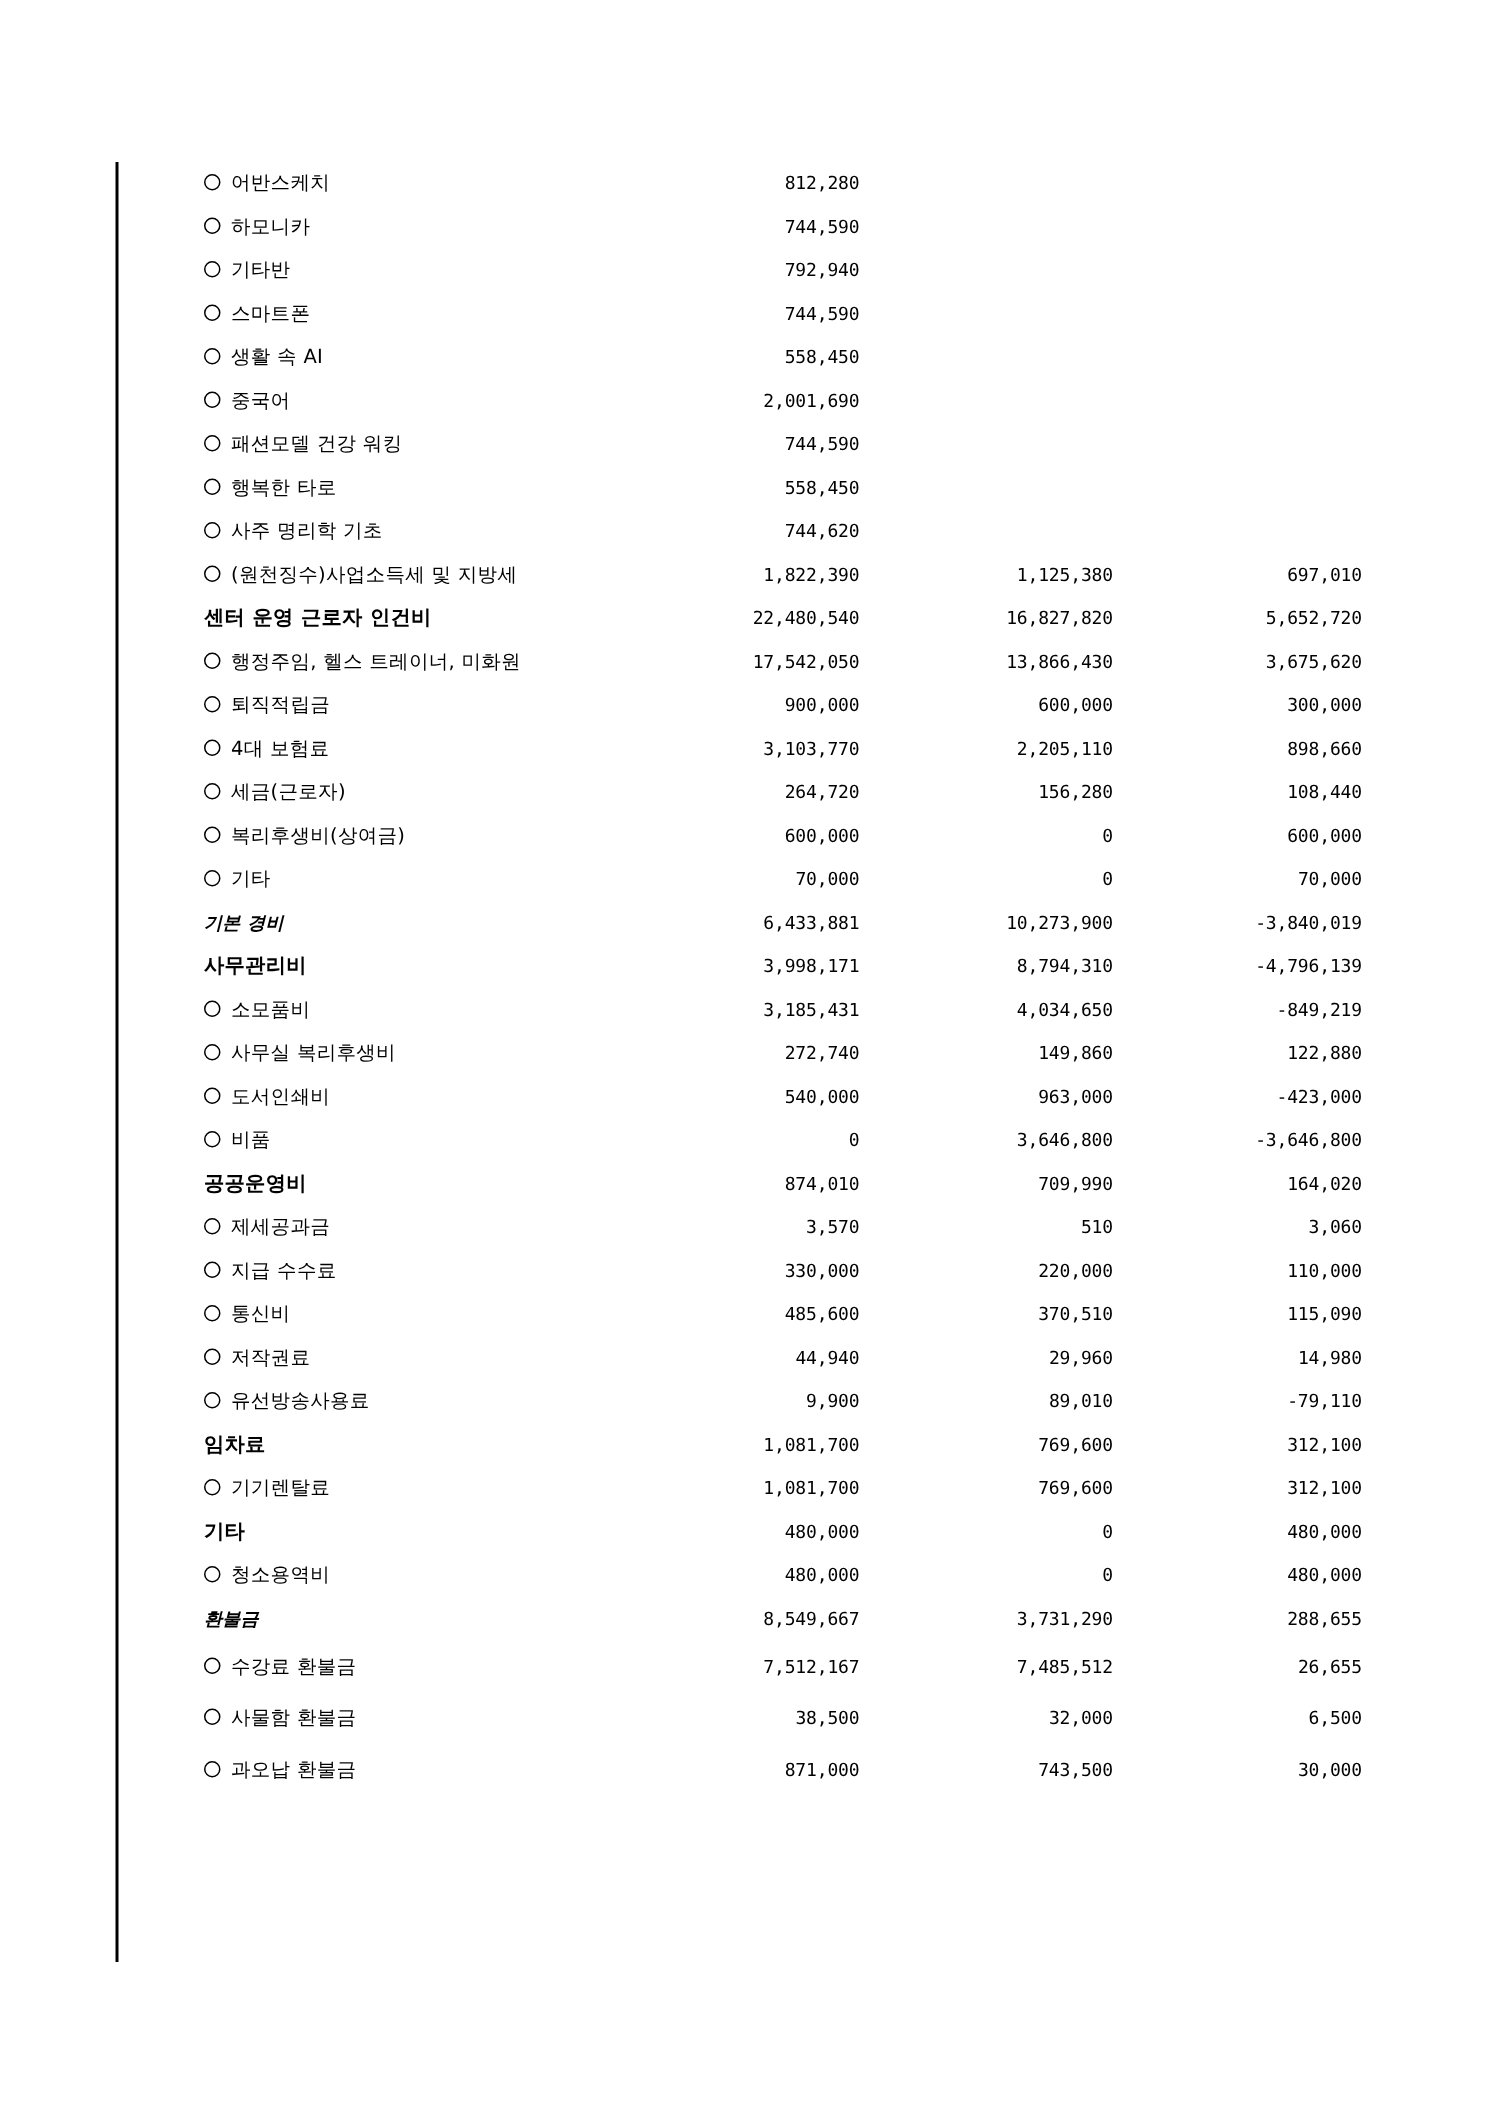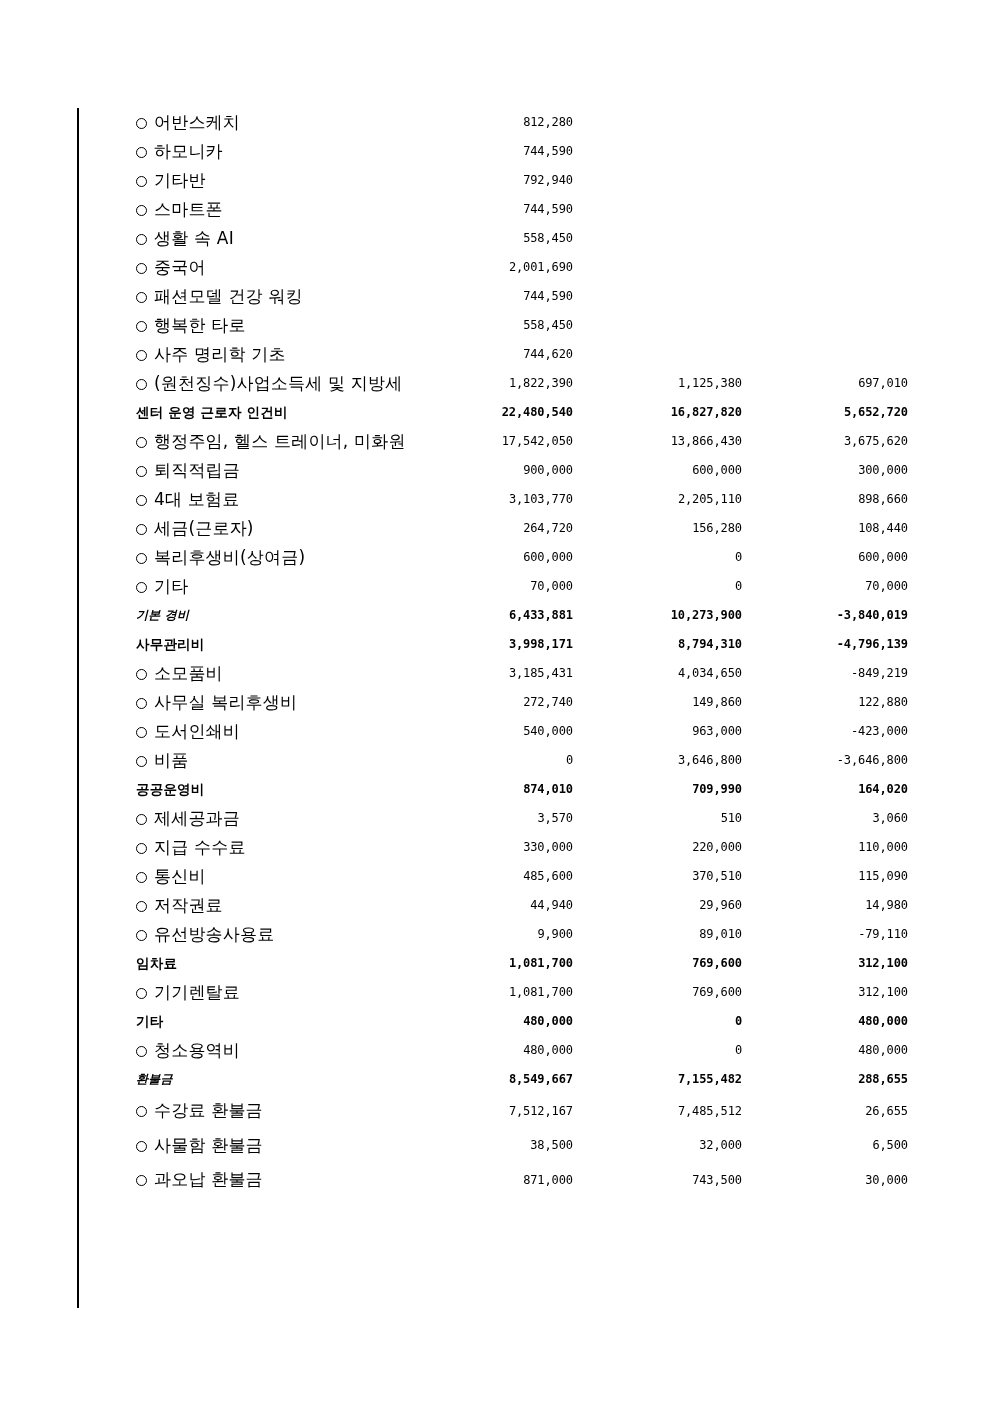--- a/index.html
+++ b/index.html
@@ -77,34 +77,34 @@
   
   .hr-top    { border-top: 1.6px solid #000; }
   .hr-bottom { border-bottom: 1.6px solid #000; margin-top: 27px; }
 
   tr.row { height: 29px; }
   tr.row-tall { height: 34.5px; }
 
   
   .lv1 { font-weight: bold; font-size: 12px; padding-left: 10px; font-style: italic; }
   .lv2 { font-weight: bold; font-size: 13.5px; padding-left: 12px; }
-  .lv3 { font-weight: normal; font-size: 17px; padding-left: 12px; }
+  .lv3 { font-weight: normal; font-size: 13px; padding-left: 12px; }
 
   .bullet {
     display: inline-block;
     width: 9px;
     height: 9px;
     border: 1.3px solid #000;
     border-radius: 50%;
     margin-right: 7px;
     position: relative;
     top: 1px;
   }
 
-  .bold-num { font-weight: bold; }
+  .bold-num { font-weight: normal; }
 
   
   .sep-under { border-bottom: 1px solid #000; }
 </style>
 </head>
 <body>
 
 <div id="page-left-rule"></div>
 
 <div id="sheet">
@@ -345,21 +345,21 @@
           <td class="vr-left"></td>
           <td class="lbl vr-left lv3"><span class="bullet"></span><span>청소용역비</span></td>
           <td class="num vr-left"><span>480,000</span></td>
           <td class="num vr-left"><span>0</span></td>
           <td class="num vr-left vr-right"><span>480,000</span></td>
         </tr>
         <tr class="row">
           <td class="vr-left hr-top hr-bottom"></td>
           <td class="lbl vr-left lv1 hr-top hr-bottom"><span>환불금</span></td>
           <td class="num vr-left hr-top hr-bottom bold-num"><span>8,549,667</span></td>
-          <td class="num vr-left hr-top hr-bottom bold-num"><span>7,155,482</span></td>
+          <td class="num vr-left hr-top hr-bottom bold-num"><span>3,731,290</span></td>
           <td class="num vr-left hr-top hr-bottom bold-num vr-right"><span>288,655</span></td>
         </tr>
         <tr class="row row-tall">
           <td class="vr-left"></td>
           <td class="lbl vr-left lv3 sep-under"><span class="bullet"></span><span>수강료 환불금</span></td>
           <td class="num vr-left sep-under"><span>7,512,167</span></td>
           <td class="num vr-left sep-under"><span>7,485,512</span></td>
           <td class="num vr-left sep-under vr-right"><span>26,655</span></td>
         </tr>
         <tr class="row row-tall">

